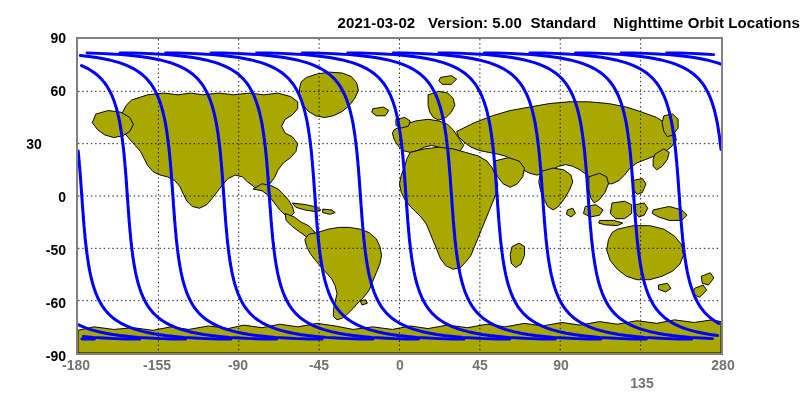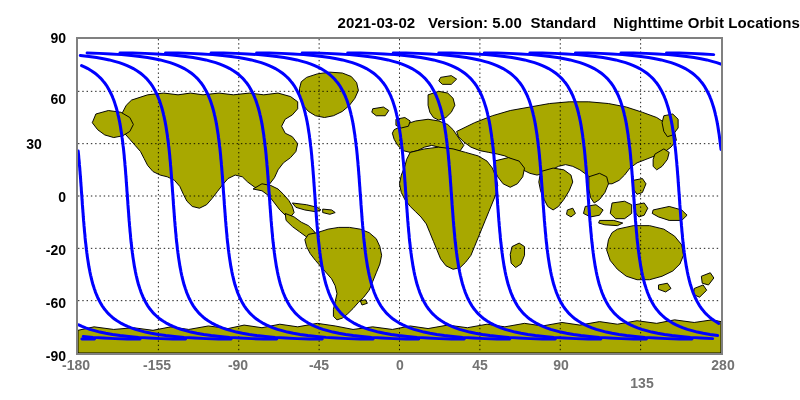--- a/index.html
+++ b/index.html
@@ -149,24 +149,24 @@
             <path d="M506.0,16.0 L520.2,16.1 L533.9,16.5 L546.8,17.1 L558.8,17.9 L569.6,18.9 L579.3,20.0 L587.8,21.2 L595.4,22.6 L602.1,24.0 L608.0,25.6 L613.2,27.1 L617.9,28.8 L622.0,30.5 L625.7,32.2 L629.0,33.9 L632.0,35.7 L634.6,37.5 L637.1,39.3 L639.3,41.1 L641.3,43.0 L643.2,44.8 L644.9,46.7 L646.4,48.6 L647.9,50.4 L649.2,52.3 L650.5,54.2 L651.6,56.1 L652.7,58.1 L653.7,60.0 L654.6,61.9 L655.5,63.8 L656.4,65.8 L657.1,67.7 L657.9,69.6 L658.6,71.6 L659.2,73.5 L659.8,75.5 L660.4,77.4 L661.0,79.4 L661.5,81.3 L662.0,83.3 L662.5,85.2 L662.9,87.2 L663.4,89.1 L663.8,91.1 L664.2,93.1 L664.6,95.0 L664.9,97.0 L665.3,99.0 L665.6,100.9 L665.9,102.9 L666.2,104.9 L666.5,106.8 L666.8,108.8 L667.1,110.8 L667.3,112.8 L667.6,114.7 L667.8,116.7 L668.1,118.7 L668.3,120.6 L668.5,122.6 L668.8,124.6 L669.0,126.6 L669.2,128.5 L669.4,130.5 L669.6,132.5 L669.8,134.5 L669.9,136.5 L670.1,138.4 L670.3,140.4 L670.5,142.4 L670.6,144.4 L670.8,146.3 L671.0,148.3 L671.1,150.3 L671.3,152.3 L671.4,154.3 L671.6,156.2 L671.7,158.2 L671.9,160.2 L672.0,162.2 L672.1,164.2 L672.3,166.1 L672.4,168.1 L672.6,170.1 L672.7,172.1 L672.8,174.1 L673.0,176.0 L673.1,178.0 L673.3,180.0 L673.4,182.0 L673.5,184.0 L673.7,185.9 L673.8,187.9 L673.9,189.9 L674.1,191.9 L674.2,193.9 L674.4,195.8 L674.5,197.8 L674.7,199.8 L674.8,201.8 L674.9,203.8 L675.1,205.7 L675.2,207.7 L675.4,209.7 L675.6,211.7 L675.7,213.7 L675.9,215.6 L676.1,217.6 L676.2,219.6 L676.4,221.6 L676.6,223.5 L676.8,225.5 L676.9,227.5 L677.1,229.5 L677.3,231.5 L677.5,233.4 L677.8,235.4 L678.0,237.4 L678.2,239.4 L678.4,241.3 L678.7,243.3 L678.9,245.3 L679.2,247.2 L679.4,249.2 L679.7,251.2 L680.0,253.2 L680.3,255.1 L680.6,257.1 L680.9,259.1 L681.2,261.0 L681.6,263.0 L682.0,265.0 L682.3,266.9 L682.7,268.9 L683.1,270.9 L683.6,272.8 L684.0,274.8 L684.5,276.7 L685.0,278.7 L685.5,280.6 L686.1,282.6 L686.7,284.5 L687.3,286.5 L688.0,288.4 L688.6,290.4 L689.4,292.3 L690.2,294.2 L691.0,296.2 L691.9,298.1 L692.8,300.0 L693.8,301.9 L694.9,303.9 L696.0,305.8 L697.3,307.7 L698.6,309.6 L700.1,311.4 L701.6,313.3 L703.3,315.2 L705.2,317.0 L707.2,318.9 L709.4,320.7 L711.9,322.5 L714.6,324.3 L717.5,326.1 M0.8,327.8 L4.5,329.5 L8.6,331.2 L13.3,332.9 L18.5,334.4 L24.4,336.0 L31.1,337.4 L38.7,338.8 L47.2,340.0 L56.9,341.1 L67.7,342.1 L79.7,342.9 L92.6,343.5 L106.4,343.9 L120.5,344.0" stroke="#0000FF" stroke-width="3.4" fill="none"></path>
             <path d="M557.0,16.0 L571.2,16.1 L584.9,16.5 L597.8,17.1 L609.8,17.9 L620.6,18.9 L630.3,20.0 L638.8,21.2 L646.4,22.6 L653.1,24.0 L659.0,25.6 L664.2,27.1 L668.9,28.8 L673.0,30.5 L676.7,32.2 L680.0,33.9 L683.0,35.7 L685.6,37.5 L688.1,39.3 L690.3,41.1 L692.3,43.0 L694.2,44.8 L695.9,46.7 L697.4,48.6 L698.9,50.4 L700.2,52.3 L701.5,54.2 L702.6,56.1 L703.7,58.1 L704.7,60.0 L705.6,61.9 L706.5,63.8 L707.4,65.8 L708.1,67.7 L708.9,69.6 L709.6,71.6 L710.2,73.5 L710.8,75.5 L711.4,77.4 L712.0,79.4 L712.5,81.3 L713.0,83.3 L713.5,85.2 L713.9,87.2 L714.4,89.1 L714.8,91.1 L715.2,93.1 L715.6,95.0 L715.9,97.0 L716.3,99.0 L716.6,100.9 L716.9,102.9 L717.2,104.9 L717.5,106.8 L717.8,108.8 L718.1,110.8 L718.3,112.8 L718.6,114.7 L718.8,116.7 L719.1,118.7 L719.3,120.6 L719.5,122.6 L719.8,124.6 L720.0,126.6 M0.2,128.5 L0.4,130.5 L0.6,132.5 L0.8,134.5 L0.9,136.5 L1.1,138.4 L1.3,140.4 L1.5,142.4 L1.6,144.4 L1.8,146.3 L2.0,148.3 L2.1,150.3 L2.3,152.3 L2.4,154.3 L2.6,156.2 L2.7,158.2 L2.9,160.2 L3.0,162.2 L3.1,164.2 L3.3,166.1 L3.4,168.1 L3.6,170.1 L3.7,172.1 L3.8,174.1 L4.0,176.0 L4.1,178.0 L4.3,180.0 L4.4,182.0 L4.5,184.0 L4.7,185.9 L4.8,187.9 L4.9,189.9 L5.1,191.9 L5.2,193.9 L5.4,195.8 L5.5,197.8 L5.7,199.8 L5.8,201.8 L5.9,203.8 L6.1,205.7 L6.2,207.7 L6.4,209.7 L6.6,211.7 L6.7,213.7 L6.9,215.6 L7.1,217.6 L7.2,219.6 L7.4,221.6 L7.6,223.5 L7.8,225.5 L7.9,227.5 L8.1,229.5 L8.3,231.5 L8.5,233.4 L8.8,235.4 L9.0,237.4 L9.2,239.4 L9.4,241.3 L9.7,243.3 L9.9,245.3 L10.2,247.2 L10.4,249.2 L10.7,251.2 L11.0,253.2 L11.3,255.1 L11.6,257.1 L11.9,259.1 L12.2,261.0 L12.6,263.0 L13.0,265.0 L13.3,266.9 L13.7,268.9 L14.1,270.9 L14.6,272.8 L15.0,274.8 L15.5,276.7 L16.0,278.7 L16.5,280.6 L17.1,282.6 L17.7,284.5 L18.3,286.5 L19.0,288.4 L19.6,290.4 L20.4,292.3 L21.2,294.2 L22.0,296.2 L22.9,298.1 L23.8,300.0 L24.8,301.9 L25.9,303.9 L27.0,305.8 L28.3,307.7 L29.6,309.6 L31.1,311.4 L32.6,313.3 L34.3,315.2 L36.2,317.0 L38.2,318.9 L40.4,320.7 L42.9,322.5 L45.6,324.3 L48.5,326.1 L51.8,327.8 L55.5,329.5 L59.6,331.2 L64.3,332.9 L69.5,334.4 L75.4,336.0 L82.1,337.4 L89.7,338.8 L98.2,340.0 L107.9,341.1 L118.7,342.1 L130.7,342.9 L143.6,343.5 L157.4,343.9 L171.5,344.0" stroke="#0000FF" stroke-width="3.4" fill="none"></path>
             <path d="M608.0,16.0 L622.2,16.1 L635.9,16.5 L648.8,17.1 L660.8,17.9 L671.6,18.9 L681.3,20.0 L689.8,21.2 L697.4,22.6 L704.1,24.0 L710.0,25.6 L715.2,27.1 L719.9,28.8 M4.0,30.5 L7.7,32.2 L11.0,33.9 L14.0,35.7 L16.6,37.5 L19.1,39.3 L21.3,41.1 L23.3,43.0 L25.2,44.8 L26.9,46.7 L28.4,48.6 L29.9,50.4 L31.2,52.3 L32.5,54.2 L33.6,56.1 L34.7,58.1 L35.7,60.0 L36.6,61.9 L37.5,63.8 L38.4,65.8 L39.1,67.7 L39.9,69.6 L40.6,71.6 L41.2,73.5 L41.8,75.5 L42.4,77.4 L43.0,79.4 L43.5,81.3 L44.0,83.3 L44.5,85.2 L44.9,87.2 L45.4,89.1 L45.8,91.1 L46.2,93.1 L46.6,95.0 L46.9,97.0 L47.3,99.0 L47.6,100.9 L47.9,102.9 L48.2,104.9 L48.5,106.8 L48.8,108.8 L49.1,110.8 L49.3,112.8 L49.6,114.7 L49.8,116.7 L50.1,118.7 L50.3,120.6 L50.5,122.6 L50.8,124.6 L51.0,126.6 L51.2,128.5 L51.4,130.5 L51.6,132.5 L51.8,134.5 L51.9,136.5 L52.1,138.4 L52.3,140.4 L52.5,142.4 L52.6,144.4 L52.8,146.3 L53.0,148.3 L53.1,150.3 L53.3,152.3 L53.4,154.3 L53.6,156.2 L53.7,158.2 L53.9,160.2 L54.0,162.2 L54.1,164.2 L54.3,166.1 L54.4,168.1 L54.6,170.1 L54.7,172.1 L54.8,174.1 L55.0,176.0 L55.1,178.0 L55.3,180.0 L55.4,182.0 L55.5,184.0 L55.7,185.9 L55.8,187.9 L55.9,189.9 L56.1,191.9 L56.2,193.9 L56.4,195.8 L56.5,197.8 L56.7,199.8 L56.8,201.8 L56.9,203.8 L57.1,205.7 L57.2,207.7 L57.4,209.7 L57.6,211.7 L57.7,213.7 L57.9,215.6 L58.1,217.6 L58.2,219.6 L58.4,221.6 L58.6,223.5 L58.8,225.5 L58.9,227.5 L59.1,229.5 L59.3,231.5 L59.5,233.4 L59.8,235.4 L60.0,237.4 L60.2,239.4 L60.4,241.3 L60.7,243.3 L60.9,245.3 L61.2,247.2 L61.4,249.2 L61.7,251.2 L62.0,253.2 L62.3,255.1 L62.6,257.1 L62.9,259.1 L63.2,261.0 L63.6,263.0 L64.0,265.0 L64.3,266.9 L64.7,268.9 L65.1,270.9 L65.6,272.8 L66.0,274.8 L66.5,276.7 L67.0,278.7 L67.5,280.6 L68.1,282.6 L68.7,284.5 L69.3,286.5 L70.0,288.4 L70.6,290.4 L71.4,292.3 L72.2,294.2 L73.0,296.2 L73.9,298.1 L74.8,300.0 L75.8,301.9 L76.9,303.9 L78.0,305.8 L79.3,307.7 L80.6,309.6 L82.1,311.4 L83.6,313.3 L85.3,315.2 L87.2,317.0 L89.2,318.9 L91.4,320.7 L93.9,322.5 L96.6,324.3 L99.5,326.1 L102.8,327.8 L106.5,329.5 L110.6,331.2 L115.3,332.9 L120.5,334.4 L126.4,336.0 L133.1,337.4 L140.7,338.8 L149.2,340.0 L158.9,341.1 L169.7,342.1 L181.7,342.9 L194.6,343.5 L208.4,343.9 L222.5,344.0" stroke="#0000FF" stroke-width="3.4" fill="none"></path>
             <path d="M659.0,16.0 L673.2,16.1 L686.9,16.5 L699.8,17.1 L711.8,17.9 M2.6,18.9 L12.3,20.0 L20.8,21.2 L28.4,22.6 L35.1,24.0 L41.0,25.6 L46.2,27.1 L50.9,28.8 L55.0,30.5 L58.7,32.2 L62.0,33.9 L65.0,35.7 L67.6,37.5 L70.1,39.3 L72.3,41.1 L74.3,43.0 L76.2,44.8 L77.9,46.7 L79.4,48.6 L80.9,50.4 L82.2,52.3 L83.5,54.2 L84.6,56.1 L85.7,58.1 L86.7,60.0 L87.6,61.9 L88.5,63.8 L89.4,65.8 L90.1,67.7 L90.9,69.6 L91.6,71.6 L92.2,73.5 L92.8,75.5 L93.4,77.4 L94.0,79.4 L94.5,81.3 L95.0,83.3 L95.5,85.2 L95.9,87.2 L96.4,89.1 L96.8,91.1 L97.2,93.1 L97.6,95.0 L97.9,97.0 L98.3,99.0 L98.6,100.9 L98.9,102.9 L99.2,104.9 L99.5,106.8 L99.8,108.8 L100.1,110.8 L100.3,112.8 L100.6,114.7 L100.8,116.7 L101.1,118.7 L101.3,120.6 L101.5,122.6 L101.8,124.6 L102.0,126.6 L102.2,128.5 L102.4,130.5 L102.6,132.5 L102.8,134.5 L102.9,136.5 L103.1,138.4 L103.3,140.4 L103.5,142.4 L103.6,144.4 L103.8,146.3 L104.0,148.3 L104.1,150.3 L104.3,152.3 L104.4,154.3 L104.6,156.2 L104.7,158.2 L104.9,160.2 L105.0,162.2 L105.1,164.2 L105.3,166.1 L105.4,168.1 L105.6,170.1 L105.7,172.1 L105.8,174.1 L106.0,176.0 L106.1,178.0 L106.3,180.0 L106.4,182.0 L106.5,184.0 L106.7,185.9 L106.8,187.9 L106.9,189.9 L107.1,191.9 L107.2,193.9 L107.4,195.8 L107.5,197.8 L107.7,199.8 L107.8,201.8 L107.9,203.8 L108.1,205.7 L108.2,207.7 L108.4,209.7 L108.6,211.7 L108.7,213.7 L108.9,215.6 L109.1,217.6 L109.2,219.6 L109.4,221.6 L109.6,223.5 L109.8,225.5 L109.9,227.5 L110.1,229.5 L110.3,231.5 L110.5,233.4 L110.8,235.4 L111.0,237.4 L111.2,239.4 L111.4,241.3 L111.7,243.3 L111.9,245.3 L112.2,247.2 L112.4,249.2 L112.7,251.2 L113.0,253.2 L113.3,255.1 L113.6,257.1 L113.9,259.1 L114.2,261.0 L114.6,263.0 L115.0,265.0 L115.3,266.9 L115.7,268.9 L116.1,270.9 L116.6,272.8 L117.0,274.8 L117.5,276.7 L118.0,278.7 L118.5,280.6 L119.1,282.6 L119.7,284.5 L120.3,286.5 L121.0,288.4 L121.6,290.4 L122.4,292.3 L123.2,294.2 L124.0,296.2 L124.9,298.1 L125.8,300.0 L126.8,301.9 L127.9,303.9 L129.0,305.8 L130.3,307.7 L131.6,309.6 L133.1,311.4 L134.6,313.3 L136.3,315.2 L138.2,317.0 L140.2,318.9 L142.4,320.7 L144.9,322.5 L147.6,324.3 L150.5,326.1 L153.8,327.8 L157.5,329.5 L161.6,331.2 L166.3,332.9 L171.5,334.4 L177.4,336.0 L184.1,337.4 L191.7,338.8 L200.2,340.0 L209.9,341.1 L220.7,342.1 L232.7,342.9 L245.6,343.5 L259.4,343.9 L273.5,344.0" stroke="#0000FF" stroke-width="3.4" fill="none"></path>
           </g>
       </svg>
     </div>
   </div>
 
   <div class="ylab" style="left:2px;  top:31px;">90</div>
-  <div class="ylab" style="left:2px;  top:92px;">60</div>
+  <div class="ylab" style="left:2px;  top:84px;">60</div>
   <div class="ylab" style="left:2px;  top:137px;text-align:center;">30</div>
   <div class="ylab" style="left:2px;  top:190px;">0</div>
-  <div class="ylab" style="left:2px;  top:243px;">-20</div>
+  <div class="ylab" style="left:2px;  top:243px;">-50</div>
   <div class="ylab" style="left:2px;  top:296px;">-60</div>
   <div class="ylab" style="left:2px;  top:349px;">-90</div>
 
   <div class="xlab" style="left:46px;  top:358px;width:60px;">-180</div>
   <div class="xlab" style="left:127px; top:358px;width:60px;">-155</div>
   <div class="xlab" style="left:208px; top:358px;width:60px;">-90</div>
   <div class="xlab" style="left:289px; top:358px;width:60px;">-45</div>
   <div class="xlab" style="left:370px; top:358px;width:60px;">0</div>
   <div class="xlab" style="left:450px; top:358px;width:60px;">45</div>
   <div class="xlab" style="left:531px; top:358px;width:60px;">90</div>

